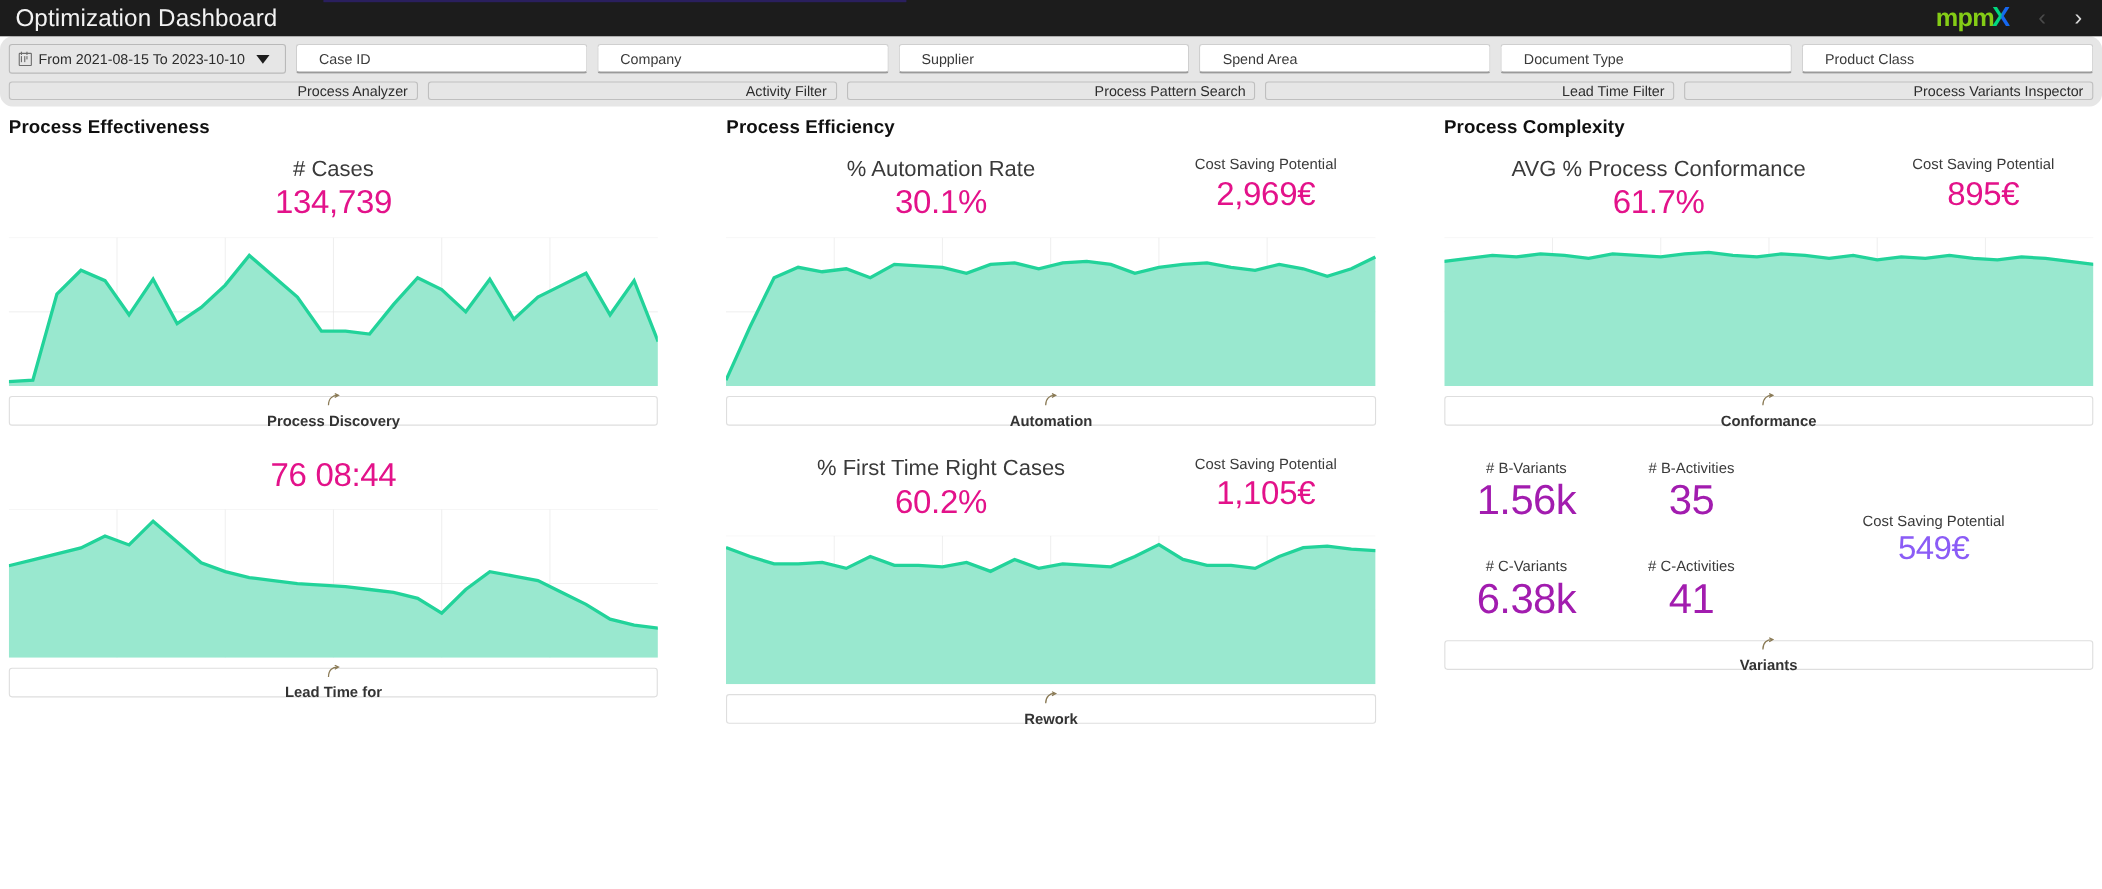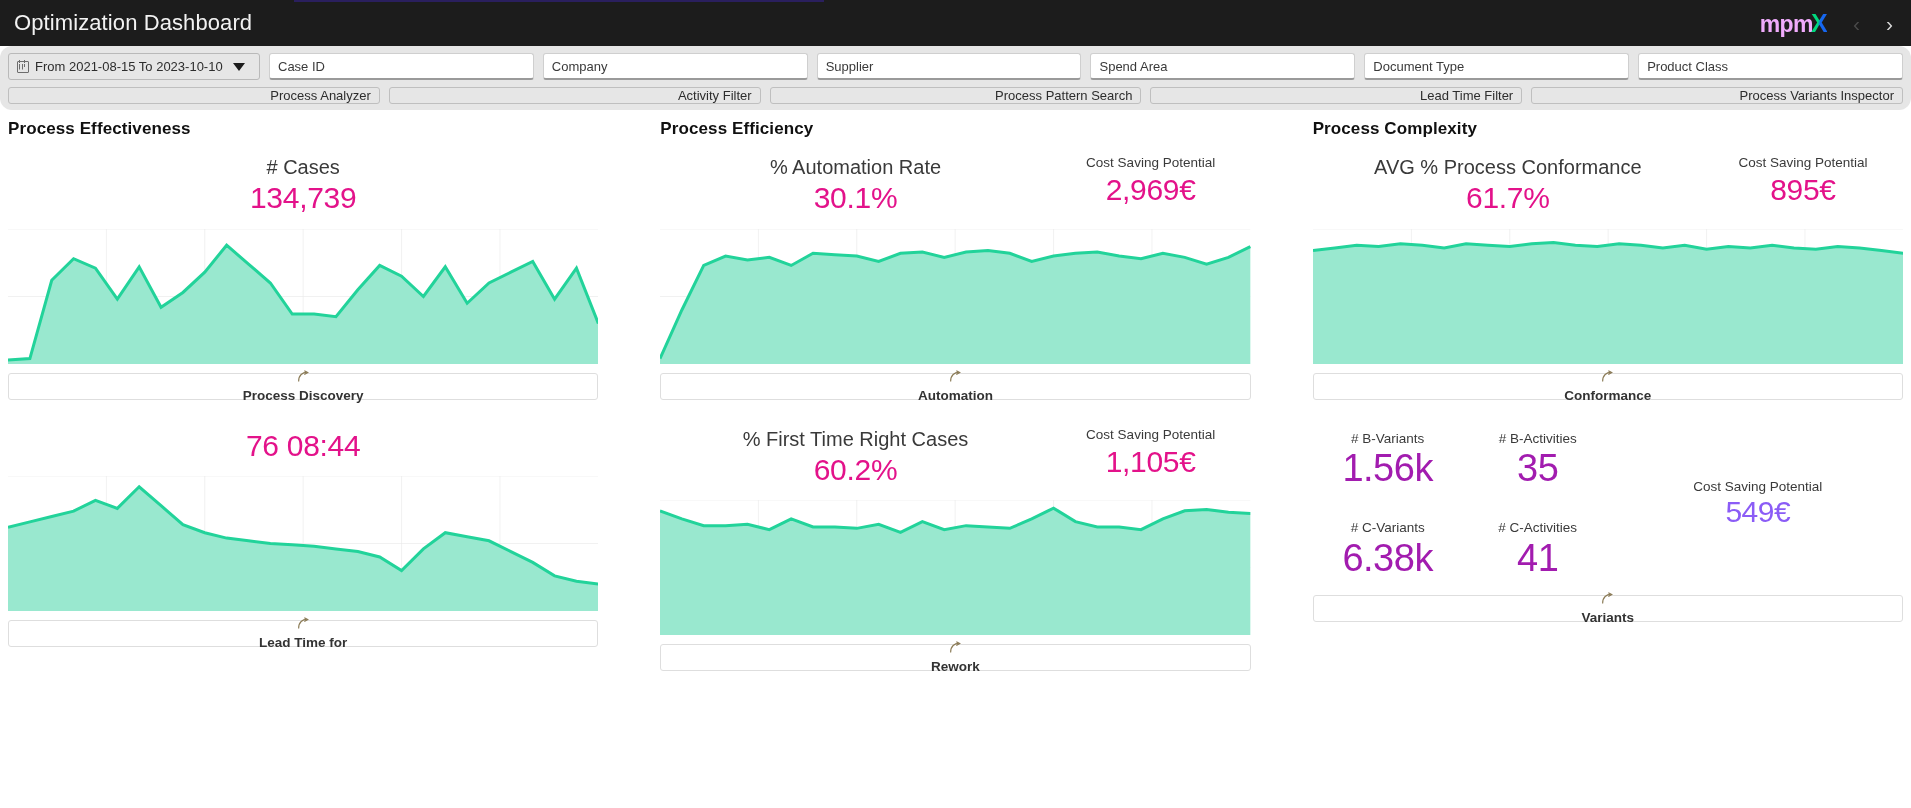--- a/index.html
+++ b/index.html
@@ -5,39 +5,39 @@
   * { box-sizing: border-box; margin: 0; padding: 0; }
   html, body {
     width: 1911px; height: 808px;
     background: #ffffff;
     font-family: "Liberation Sans", sans-serif;
     overflow: hidden;
   }
 
   
   .titlebar {
-    height: 46px;
+    height: 33px;
     background: #1c1c1c;
     display: flex; align-items: center;
     padding: 0 18px 0 14px;
     position: relative;
   }
   .titlebar::before {
     content: ""; position: absolute; top: 0; left: 294px; width: 530px; height: 2px;
     background: #2a1f5e;
   }
   .app-title {
     color: #f2f2f2;
     font-size: 22px;
     font-weight: 400;
     letter-spacing: 0.1px;
   }
   .titlebar-right { margin-left: auto; display: flex; align-items: center; gap: 26px; }
   .logo { display: flex; align-items: baseline; font-weight: 700; font-size: 23px; letter-spacing: -0.6px; }
-  .logo .mpm { color: #f0abfc; }
+  .logo .mpm { color: #84cc16; }
   .logo .x {
     background: linear-gradient(100deg, #00d97e 0%, #00d97e 44%, #1667f0 56%, #1667f0 100%);
     -webkit-background-clip: text; background-clip: text; color: transparent;
     font-size: 25px; margin-left: -2px;
   }
   .chev { font-size: 21px; line-height: 1; user-select: none; }
   .chev-prev { color: #4a4a4a; }
   .chev-next { color: #d8d8d8; }
 
   
@@ -76,21 +76,21 @@
   }
 
   .ffield {
     flex: 1 1 0;
     height: 27px;
     background: #ffffff;
     border: 1px solid #cfcfcf;
     border-bottom: 2px solid #9a9a9a;
     border-radius: 3px;
     display: flex; align-items: center;
-    padding: 0 8px;
+    padding: 0 20px;
     font-size: 13px; color: #3a3a3a;
     cursor: text;
   }
 
   .fbtn {
     flex: 1 1 0;
     height: 17px;
     background: #e6e6e6;
     border: 1px solid #bfbfbf;
     border-radius: 3px;

